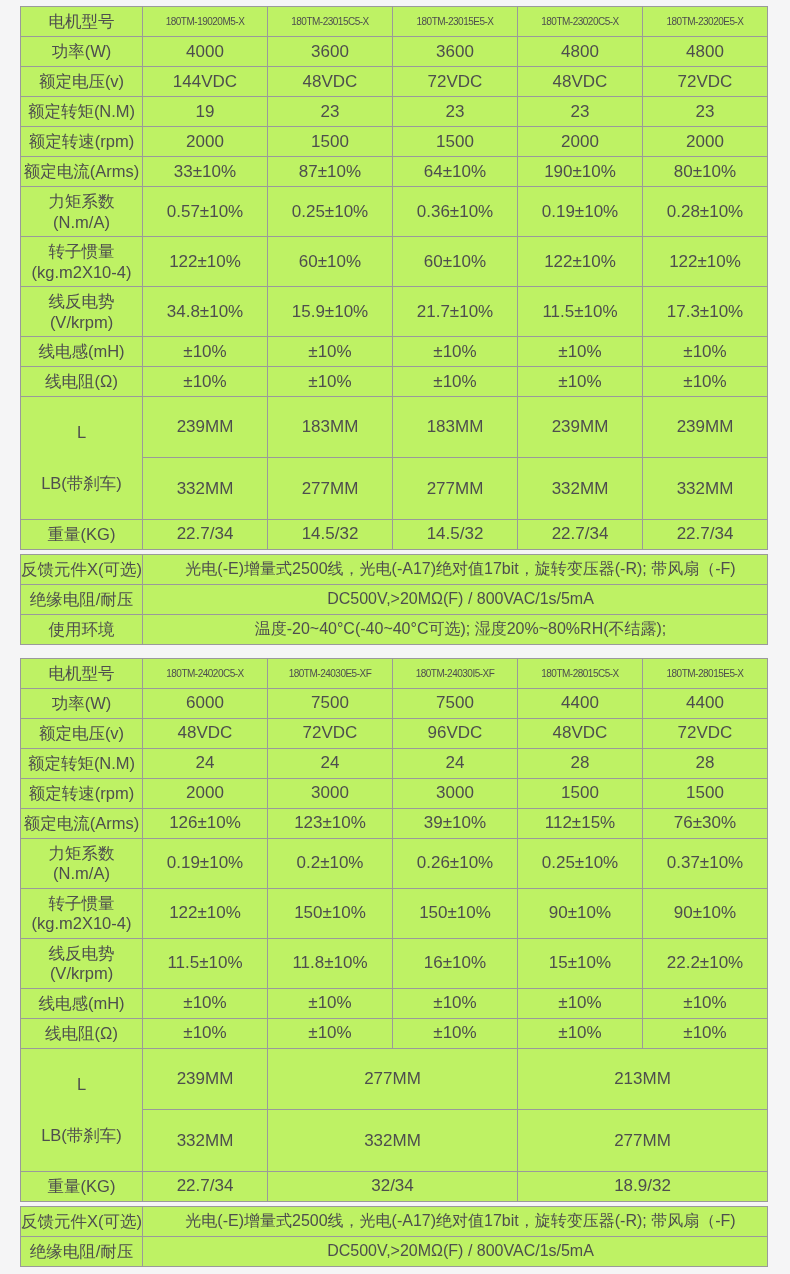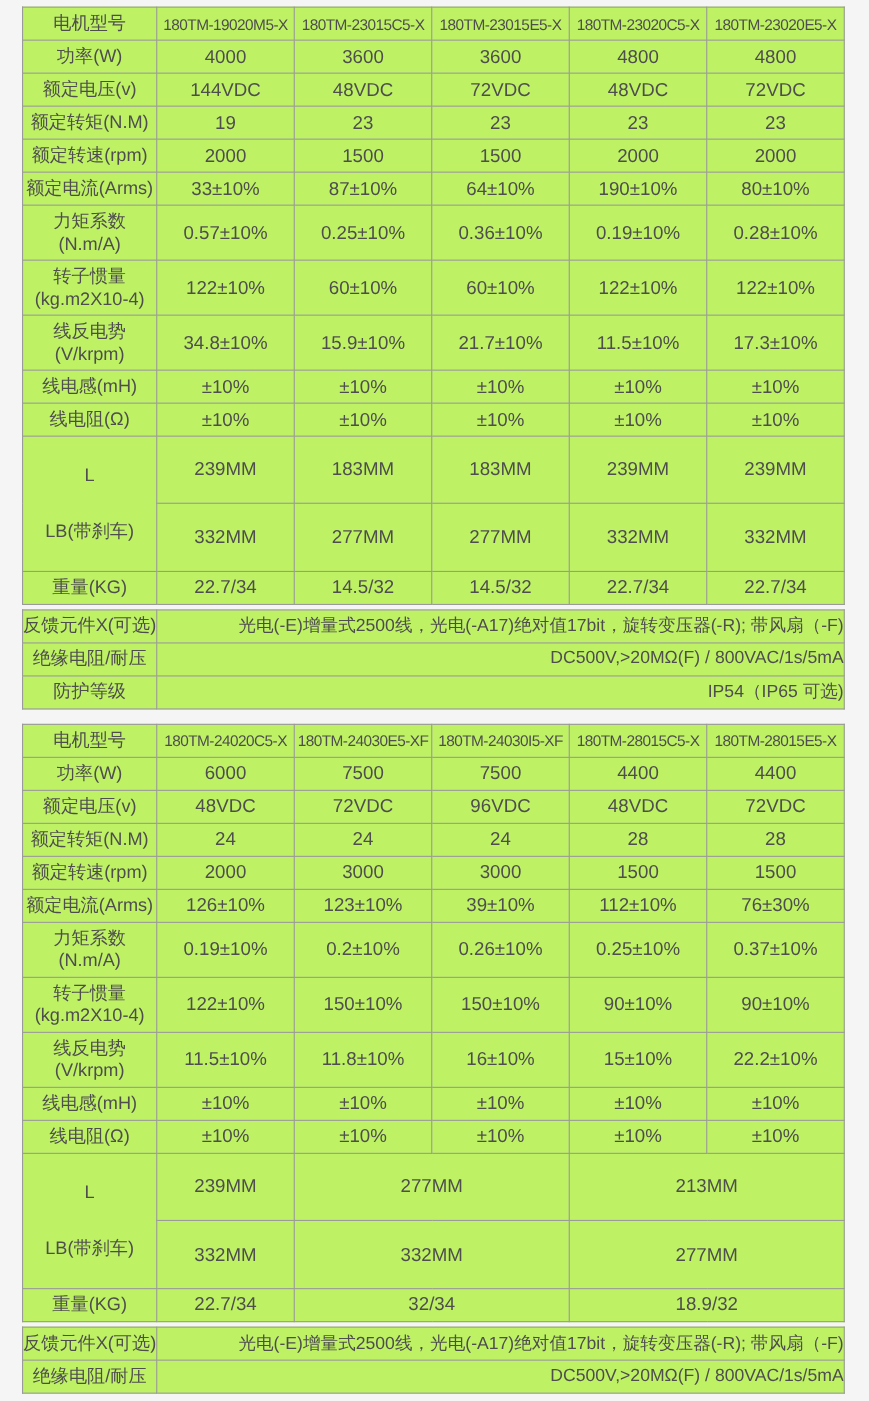--- a/index.html
+++ b/index.html
@@ -26,29 +26,29 @@
     font-size: 17px;
     overflow: hidden;
     white-space: nowrap;
     padding: 0;
   }
   td.lbl {
     font-size: 16.5px;
     white-space: pre-line;
     line-height: 1.25;
   }
-  td.model { font-size: 14px; letter-spacing: -0.5px; }
+  td.model { font-size: 10px; letter-spacing: -0.5px; }
   tr.tall td { height: 50px; }
   td.dimcell { padding: 0; }
   td.dimcell .dimline {
     height: 30px;
     display: flex; align-items: center; justify-content: center;
   }
   table.ft td.val {
-    text-align: right;
+    text-align: center;
     padding: 0 0 0 11px;
     font-size: 16px;
   }
   .gap4 { height: 4px; }
   .gap13 { height: 13px; }
 </style>
 </head>
 <body>
 
 <div class="wrap">
@@ -193,22 +193,22 @@
     <tbody>
       <tr>
         <td class="lbl">反馈元件X(可选)</td>
         <td class="val">光电(-E)增量式2500线，光电(-A17)绝对值17bit，旋转变压器(-R); 带风扇（-F)</td>
       </tr>
       <tr>
         <td class="lbl">绝缘电阻/耐压</td>
         <td class="val">DC500V,&gt;20MΩ(F) / 800VAC/1s/5mA</td>
       </tr>
       <tr>
-        <td class="lbl">防护等级</td>
-        <td class="val">IP54（IP65 可选)</td>
+        <td class="lbl">使用环境</td>
+        <td class="val">温度-20~40°C(-40~40°C可选); 湿度20%~80%RH(不结露);</td>
       </tr>
     </tbody>
   </table>
 
   <div class="gap13"></div>
 
   <table>
     <colgroup>
         <col class="c-lbl">
         <col>
@@ -256,21 +256,21 @@
         <td>3000</td>
         <td>3000</td>
         <td>1500</td>
         <td>1500</td>
       </tr>
       <tr>
         <td class="lbl">额定电流(Arms)</td>
         <td>126±10%</td>
         <td>123±10%</td>
         <td>39±10%</td>
-        <td>112±10%</td>
+        <td>112±15%</td>
         <td>76±30%</td>
       </tr>
       <tr class="tall">
         <td class="lbl">力矩系数
 (N.m/A)</td>
         <td>0.19±10%</td>
         <td>0.2±10%</td>
         <td>0.26±10%</td>
         <td>0.25±10%</td>
         <td>0.37±10%</td>

